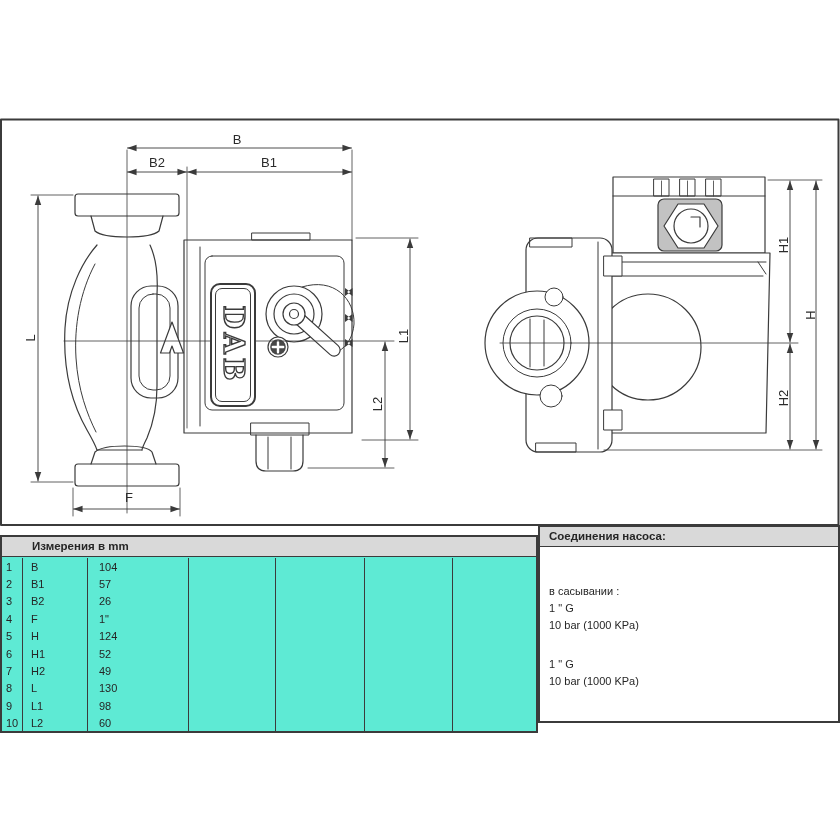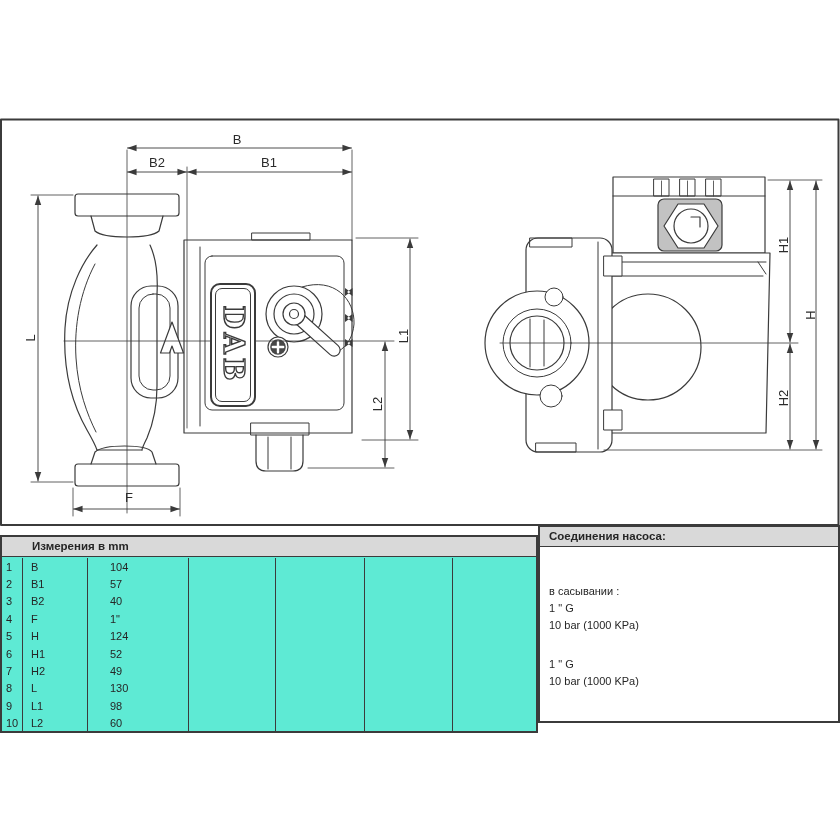--- a/index.html
+++ b/index.html
@@ -23,21 +23,21 @@
   
   .mtable{position:absolute;left:0;top:525px;width:538px;height:198px;background:#5eead4;
           border:2px solid var(--line);box-sizing:border-box;margin-top:10px;}
   .mtable .hdr{height:20px;background:var(--hdr);border-bottom:1px solid var(--line);
           box-sizing:border-box;font-weight:bold;font-size:11.5px;padding:3px 0 0 30px;}
   .mtable .rows{position:absolute;left:0;top:21px;right:0;bottom:0;}
   .mtable .vline{position:absolute;top:21px;bottom:0;width:1px;background:var(--line);}
   .trow{height:17.4px;display:flex;align-items:center;font-size:11px;}
   .trow .c-num{width:20px;padding-left:4px;box-sizing:border-box;}
   .trow .c-name{width:65px;padding-left:9px;box-sizing:border-box;}
-  .trow .c-val{width:101px;padding-left:23px;box-sizing:border-box;}
+  .trow .c-val{width:101px;padding-left:12px;box-sizing:border-box;}
   
   .cpanel{position:absolute;left:538px;top:525px;width:302px;height:198px;background:#fff;
           border:2px solid var(--line);box-sizing:border-box;}
   .cpanel .hdr{height:20px;background:var(--hdr);border-bottom:1px solid var(--line);
           box-sizing:border-box;font-weight:bold;font-size:11.5px;padding:3px 0 0 9px;}
   .cbody{padding:36px 0 0 9px;font-size:11px;line-height:17px;}
   .cbody .gap{height:22px;}
 </style>
 </head>
 <body>
@@ -214,21 +214,21 @@
         <span class="c-val">104</span>
       </div>
       <div class="trow">
         <span class="c-num">2</span>
         <span class="c-name">B1</span>
         <span class="c-val">57</span>
       </div>
       <div class="trow">
         <span class="c-num">3</span>
         <span class="c-name">B2</span>
-        <span class="c-val">40</span>
+        <span class="c-val">26</span>
       </div>
       <div class="trow">
         <span class="c-num">4</span>
         <span class="c-name">F</span>
         <span class="c-val">1"</span>
       </div>
       <div class="trow">
         <span class="c-num">5</span>
         <span class="c-name">H</span>
         <span class="c-val">124</span>

